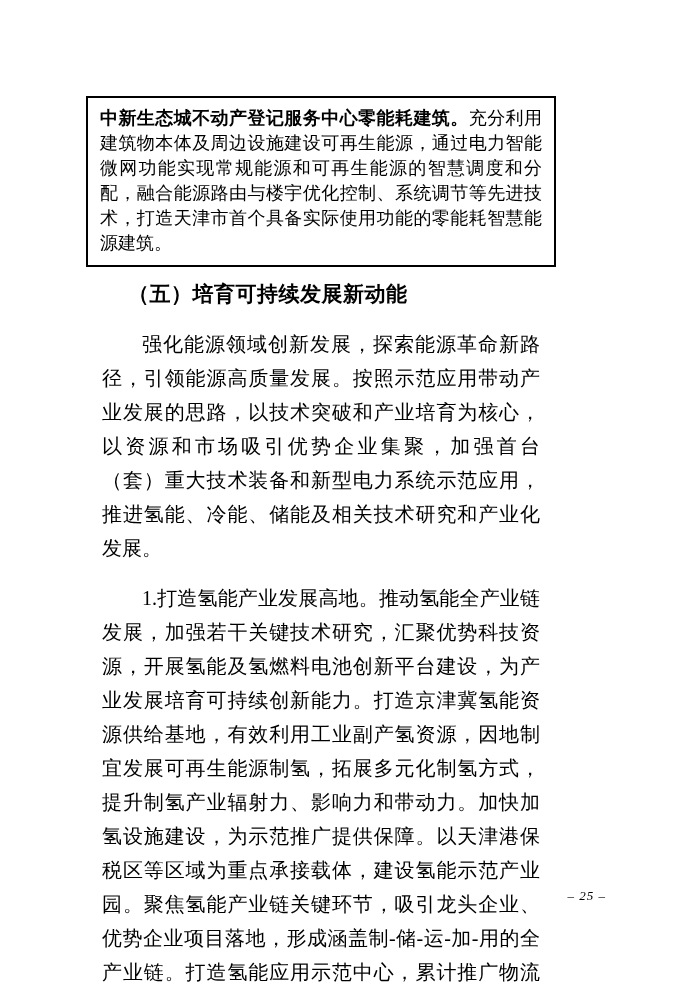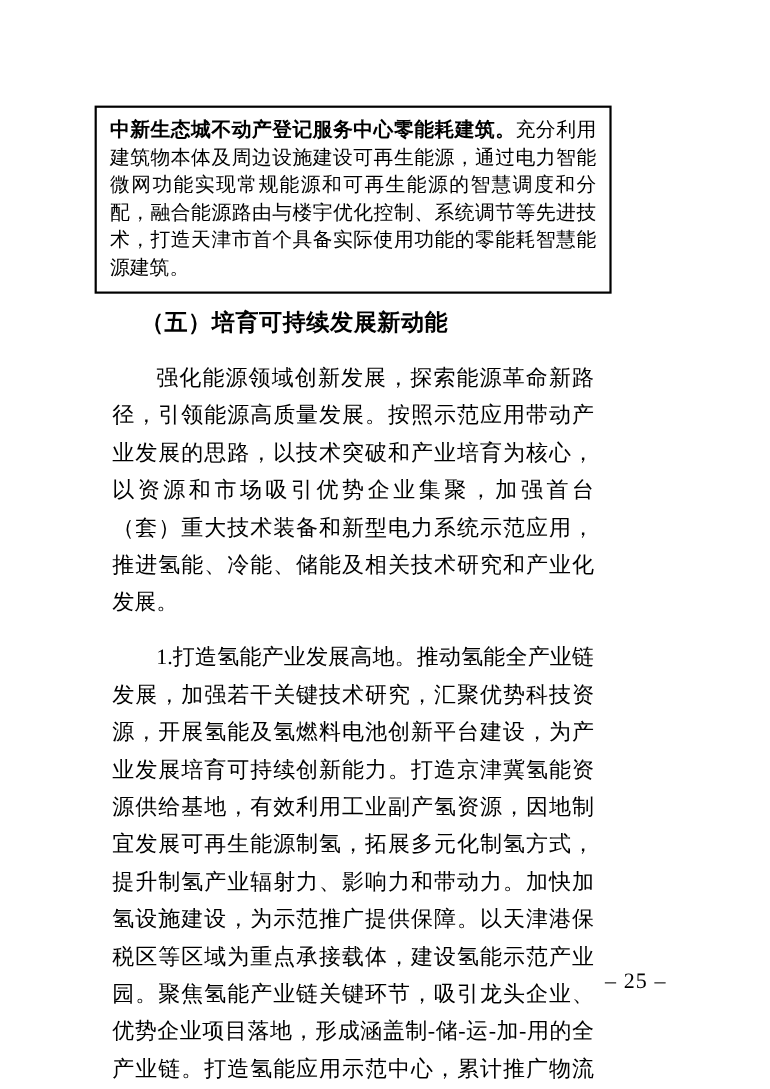--- a/index.html
+++ b/index.html
@@ -48,23 +48,24 @@
     font-size: 20px;
     line-height: 34px;
     text-indent: 2em;
     text-align: justify;
     margin: 16px;
   }
   .page-number {
     position: absolute;
     right: 66px;
     bottom: 86px;
-    font-size: 20px;
+    font-size: 13px;
     letter-spacing: 1px;
     font-family: "Liberation Serif", "DejaVu Serif", serif;
+    font-style: italic;
   }
 </style>
 </head>
 <body>
 
 <div class="page">
 
   <div class="callout">
     <span class="bold-lead">中新生态城不动产登记服务中心零能耗建筑。</span><span class="callout-body">充分利用建筑物本体及周边设施建设可再生能源，通过电力智能微网功能实现常规能源和可再生能源的智慧调度和分配，融合能源路由与楼宇优化控制、系统调节等先进技术，打造天津市首个具备实际使用功能的零能耗智慧能源建筑。</span>
   </div>

